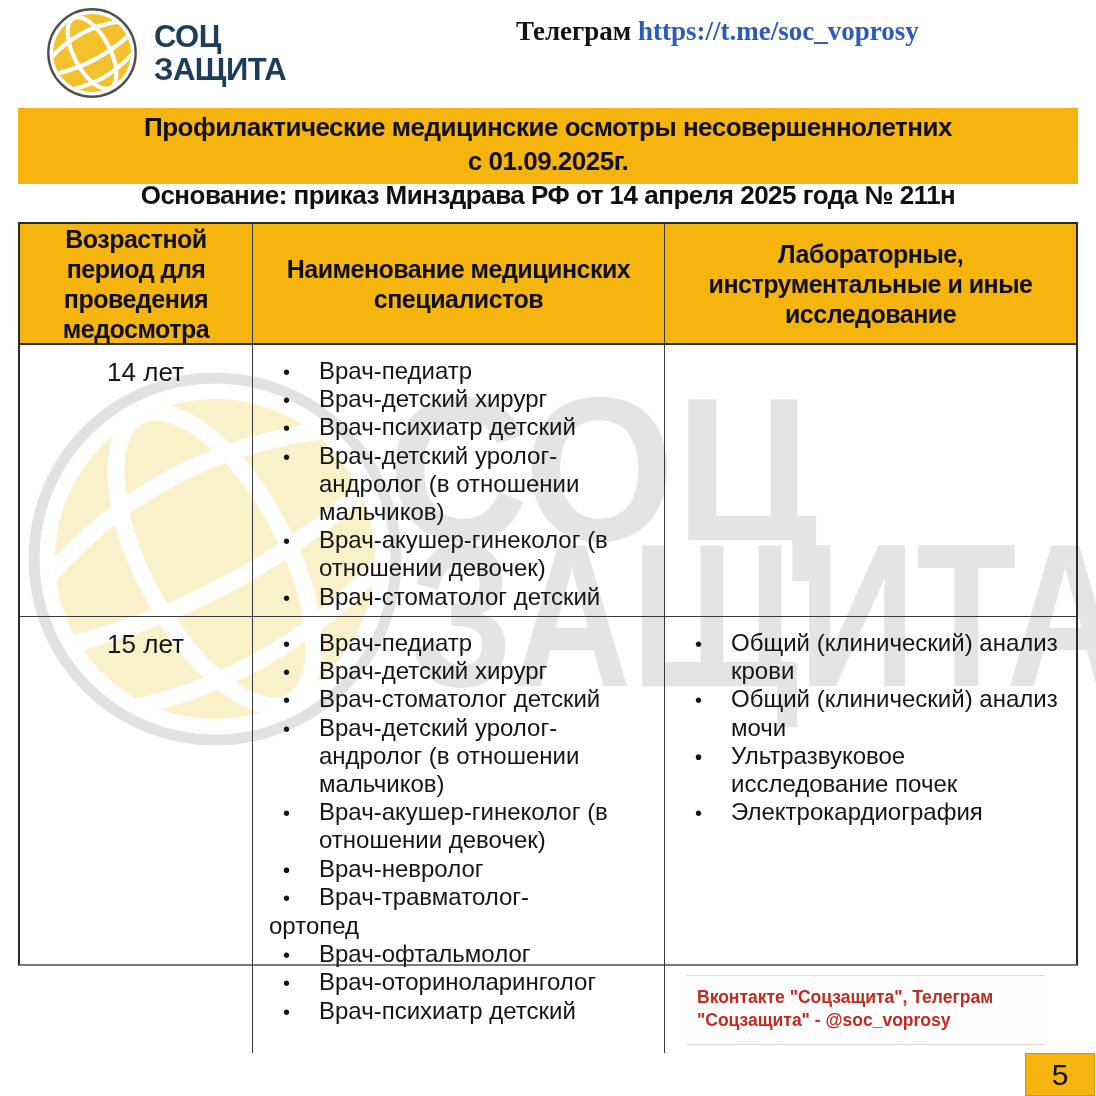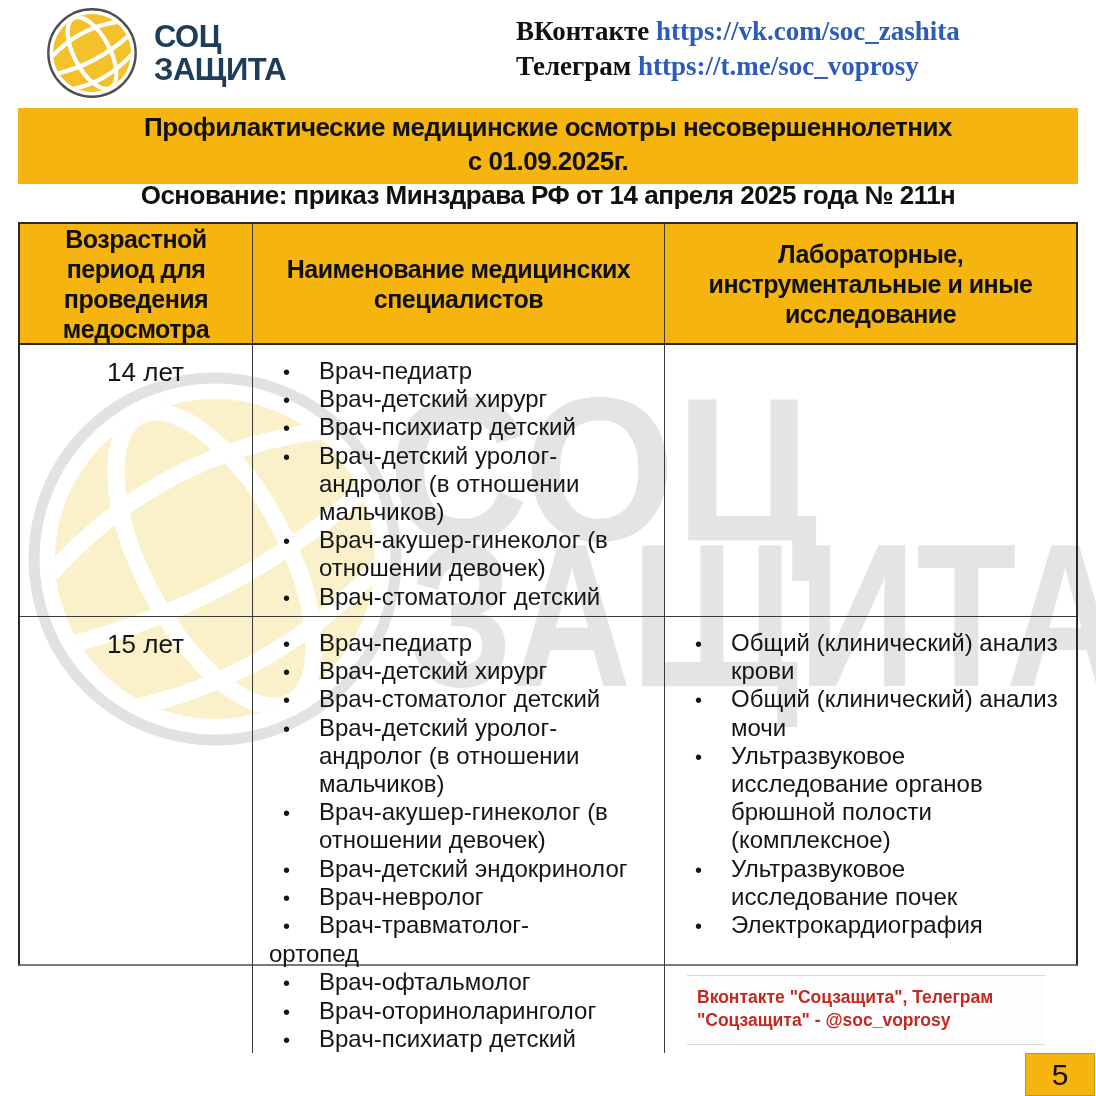--- a/index.html
+++ b/index.html
@@ -97,24 +97,20 @@
           </g>
         </g>
       </svg>
       <div class="logo-text">
         <div>СОЦ</div>
         <div>ЗАЩИТА</div>
       </div>
     </div>
     <div class="links">
       <div class="link-line">
-        <span>ВКонтакте</span>
-        <span class="link-url">https://vk.com/soc_zashita</span>
-      </div>
-      <div class="link-line">
         <span>Телеграм</span>
         <span class="link-url">https://t.me/soc_voprosy</span>
       </div>
     </div>
   </div>
 
   <div class="banner">
     <div>Профилактические медицинские осмотры несовершеннолетних</div>
     <div>с 01.09.2025г.</div>
     <div>Основание: приказ Минздрава РФ от 14 апреля 2025 года № 211н</div>
@@ -136,33 +132,33 @@
       </div>
     <div class="cell list last-col"></div>
 
     <div class="cell age-cell last-row">15 лет</div>
     <div class="cell list last-row">
         <div class="li"><span class="bullet">•</span><span class="li-text">Врач-педиатр</span></div>
         <div class="li"><span class="bullet">•</span><span class="li-text">Врач-детский хирург</span></div>
         <div class="li"><span class="bullet">•</span><span class="li-text">Врач-стоматолог детский</span></div>
         <div class="li"><span class="bullet">•</span><span class="li-text">Врач-детский уролог-андролог (в отношении мальчиков)</span></div>
         <div class="li"><span class="bullet">•</span><span class="li-text">Врач-акушер-гинеколог (в отношении девочек)</span></div>
-        <div class="li"><span class="bullet">•</span><span class="li-text">Врач-детский эндокринолог</span></div>
+        <div class="li"><span class="bullet">•</span></div>
         <div class="li"><span class="bullet">•</span><span class="li-text">Врач-невролог</span></div>
         <div class="li flush"><span class="bullet">•</span><span class="li-text">Врач-травматолог-
 ортопед</span></div>
         <div class="li"><span class="bullet">•</span><span class="li-text">Врач-офтальмолог</span></div>
         <div class="li"><span class="bullet">•</span><span class="li-text">Врач-оториноларинголог</span></div>
         <div class="li"><span class="bullet">•</span><span class="li-text">Врач-психиатр детский</span></div>
       </div>
     <div class="cell list last-col last-row">
       <div>
           <div class="li"><span class="bullet">•</span><span class="li-text">Общий (клинический) анализ крови</span></div>
           <div class="li"><span class="bullet">•</span><span class="li-text">Общий (клинический) анализ мочи</span></div>
-          <div class="li"><span class="bullet">•</span><span class="li-text">Ультразвуковое исследование органов брюшной полости (комплексное)</span></div>
+          <div class="li"><span class="bullet">•</span></div>
           <div class="li"><span class="bullet">•</span><span class="li-text">Ультразвуковое исследование почек</span></div>
           <div class="li"><span class="bullet">•</span><span class="li-text">Электрокардиография</span></div>
         </div>
       <div class="note-box">Вконтакте "Соцзащита", Телеграм "Соцзащита" - @soc_voprosy</div>
     </div>
   </div>
 
   <div class="page-num">5</div>
 
 </div>

